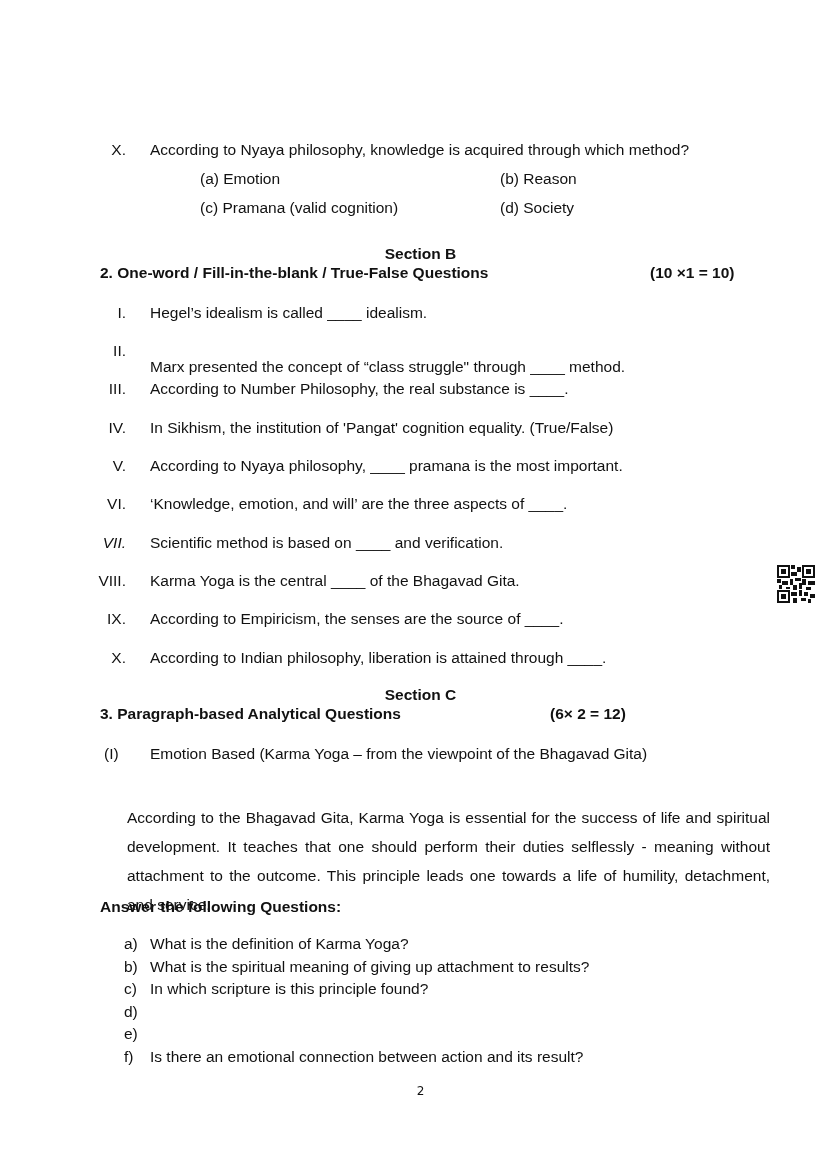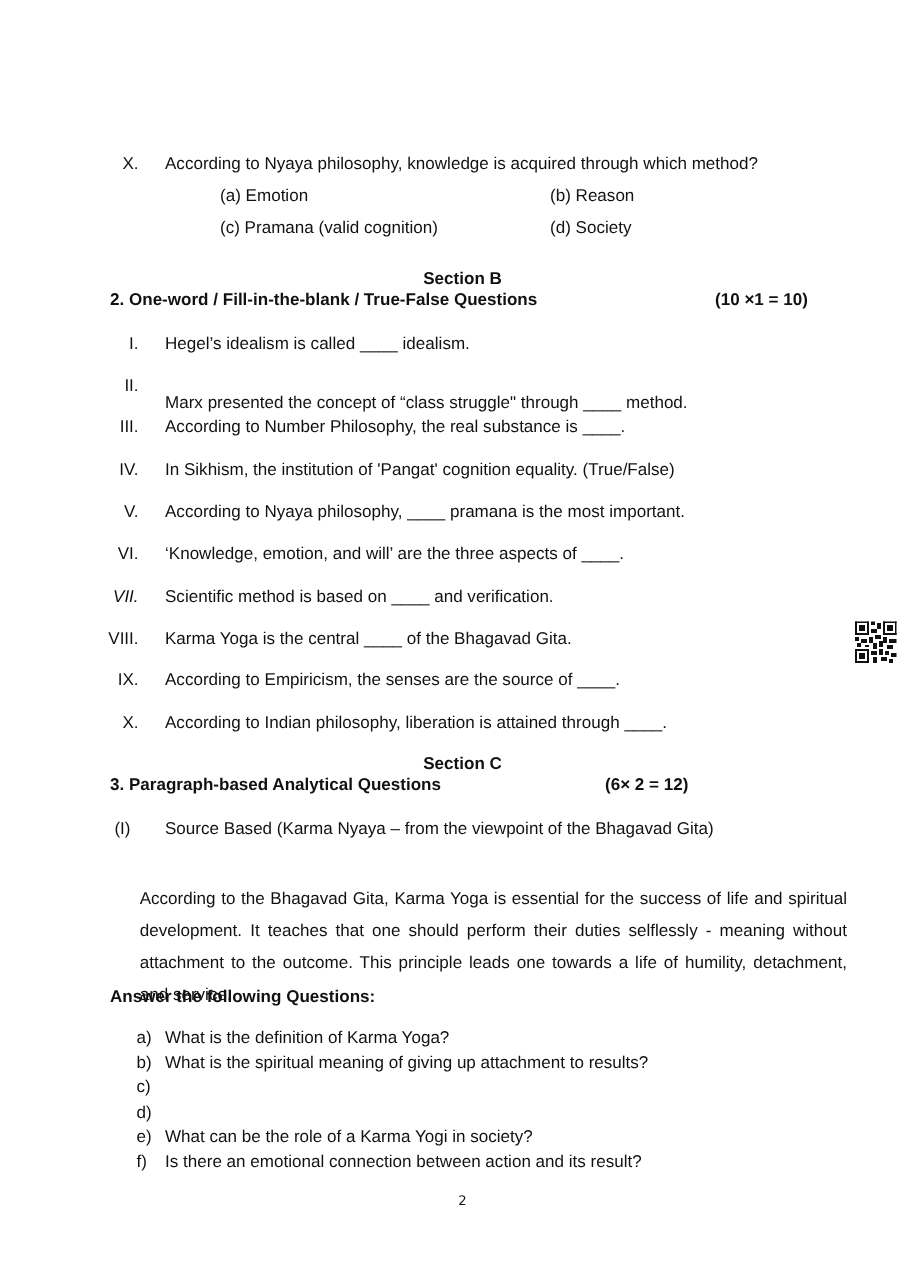--- a/index.html
+++ b/index.html
@@ -109,44 +109,44 @@
       <rect x="13" y="18" width="3" height="2"></rect>
       <rect x="17" y="19" width="2" height="2"></rect>
   </g>
 </svg>
 
 <div class="center bold" style="top:686px;">Section C</div>
 <span class="abs bold" style="left:100px; top:705px;">3. Paragraph-based Analytical Questions</span>
 <span class="abs bold" style="left:550px; top:705px;">(6× 2 = 12)</span>
 
 <span class="abs" style="left:104px; top:745px;">(I)</span>
-<span class="q" style="top:745px;">Source Based (Karma Nyaya – from the viewpoint of the Bhagavad Gita)</span>
+<span class="q" style="top:745px;">Emotion Based (Karma Yoga – from the viewpoint of the Bhagavad Gita)</span>
 
 <div class="para" style="top:803px;margin-left:27px;">According to the Bhagavad Gita, Karma Yoga is essential for the success of life and spiritual development. It teaches that one should perform their duties selflessly - meaning without attachment to the outcome. This principle leads one towards a life of humility, detachment, and service.</div>
 
 <span class="abs bold" style="left:100px; top:898px;">Answer the following Questions:</span>
 
 <div class="sub-list" style="top:933px;">
   <div class="sub-item">
       <span class="lbl">a)</span>
       <span>What is the definition of Karma Yoga?</span>
     </div>
   <div class="sub-item">
       <span class="lbl">b)</span>
       <span>What is the spiritual meaning of giving up attachment to results?</span>
     </div>
   <div class="sub-item">
       <span class="lbl">c)</span>
+      <span>In which scripture is this principle found?</span>
     </div>
   <div class="sub-item">
       <span class="lbl">d)</span>
     </div>
   <div class="sub-item">
       <span class="lbl">e)</span>
-      <span>What can be the role of a Karma Yogi in society?</span>
     </div>
   <div class="sub-item">
       <span class="lbl">f)</span>
       <span>Is there an emotional connection between action and its result?</span>
     </div>
 </div>
 
 <div class="pagenum">2</div>
 
 </body></html>

